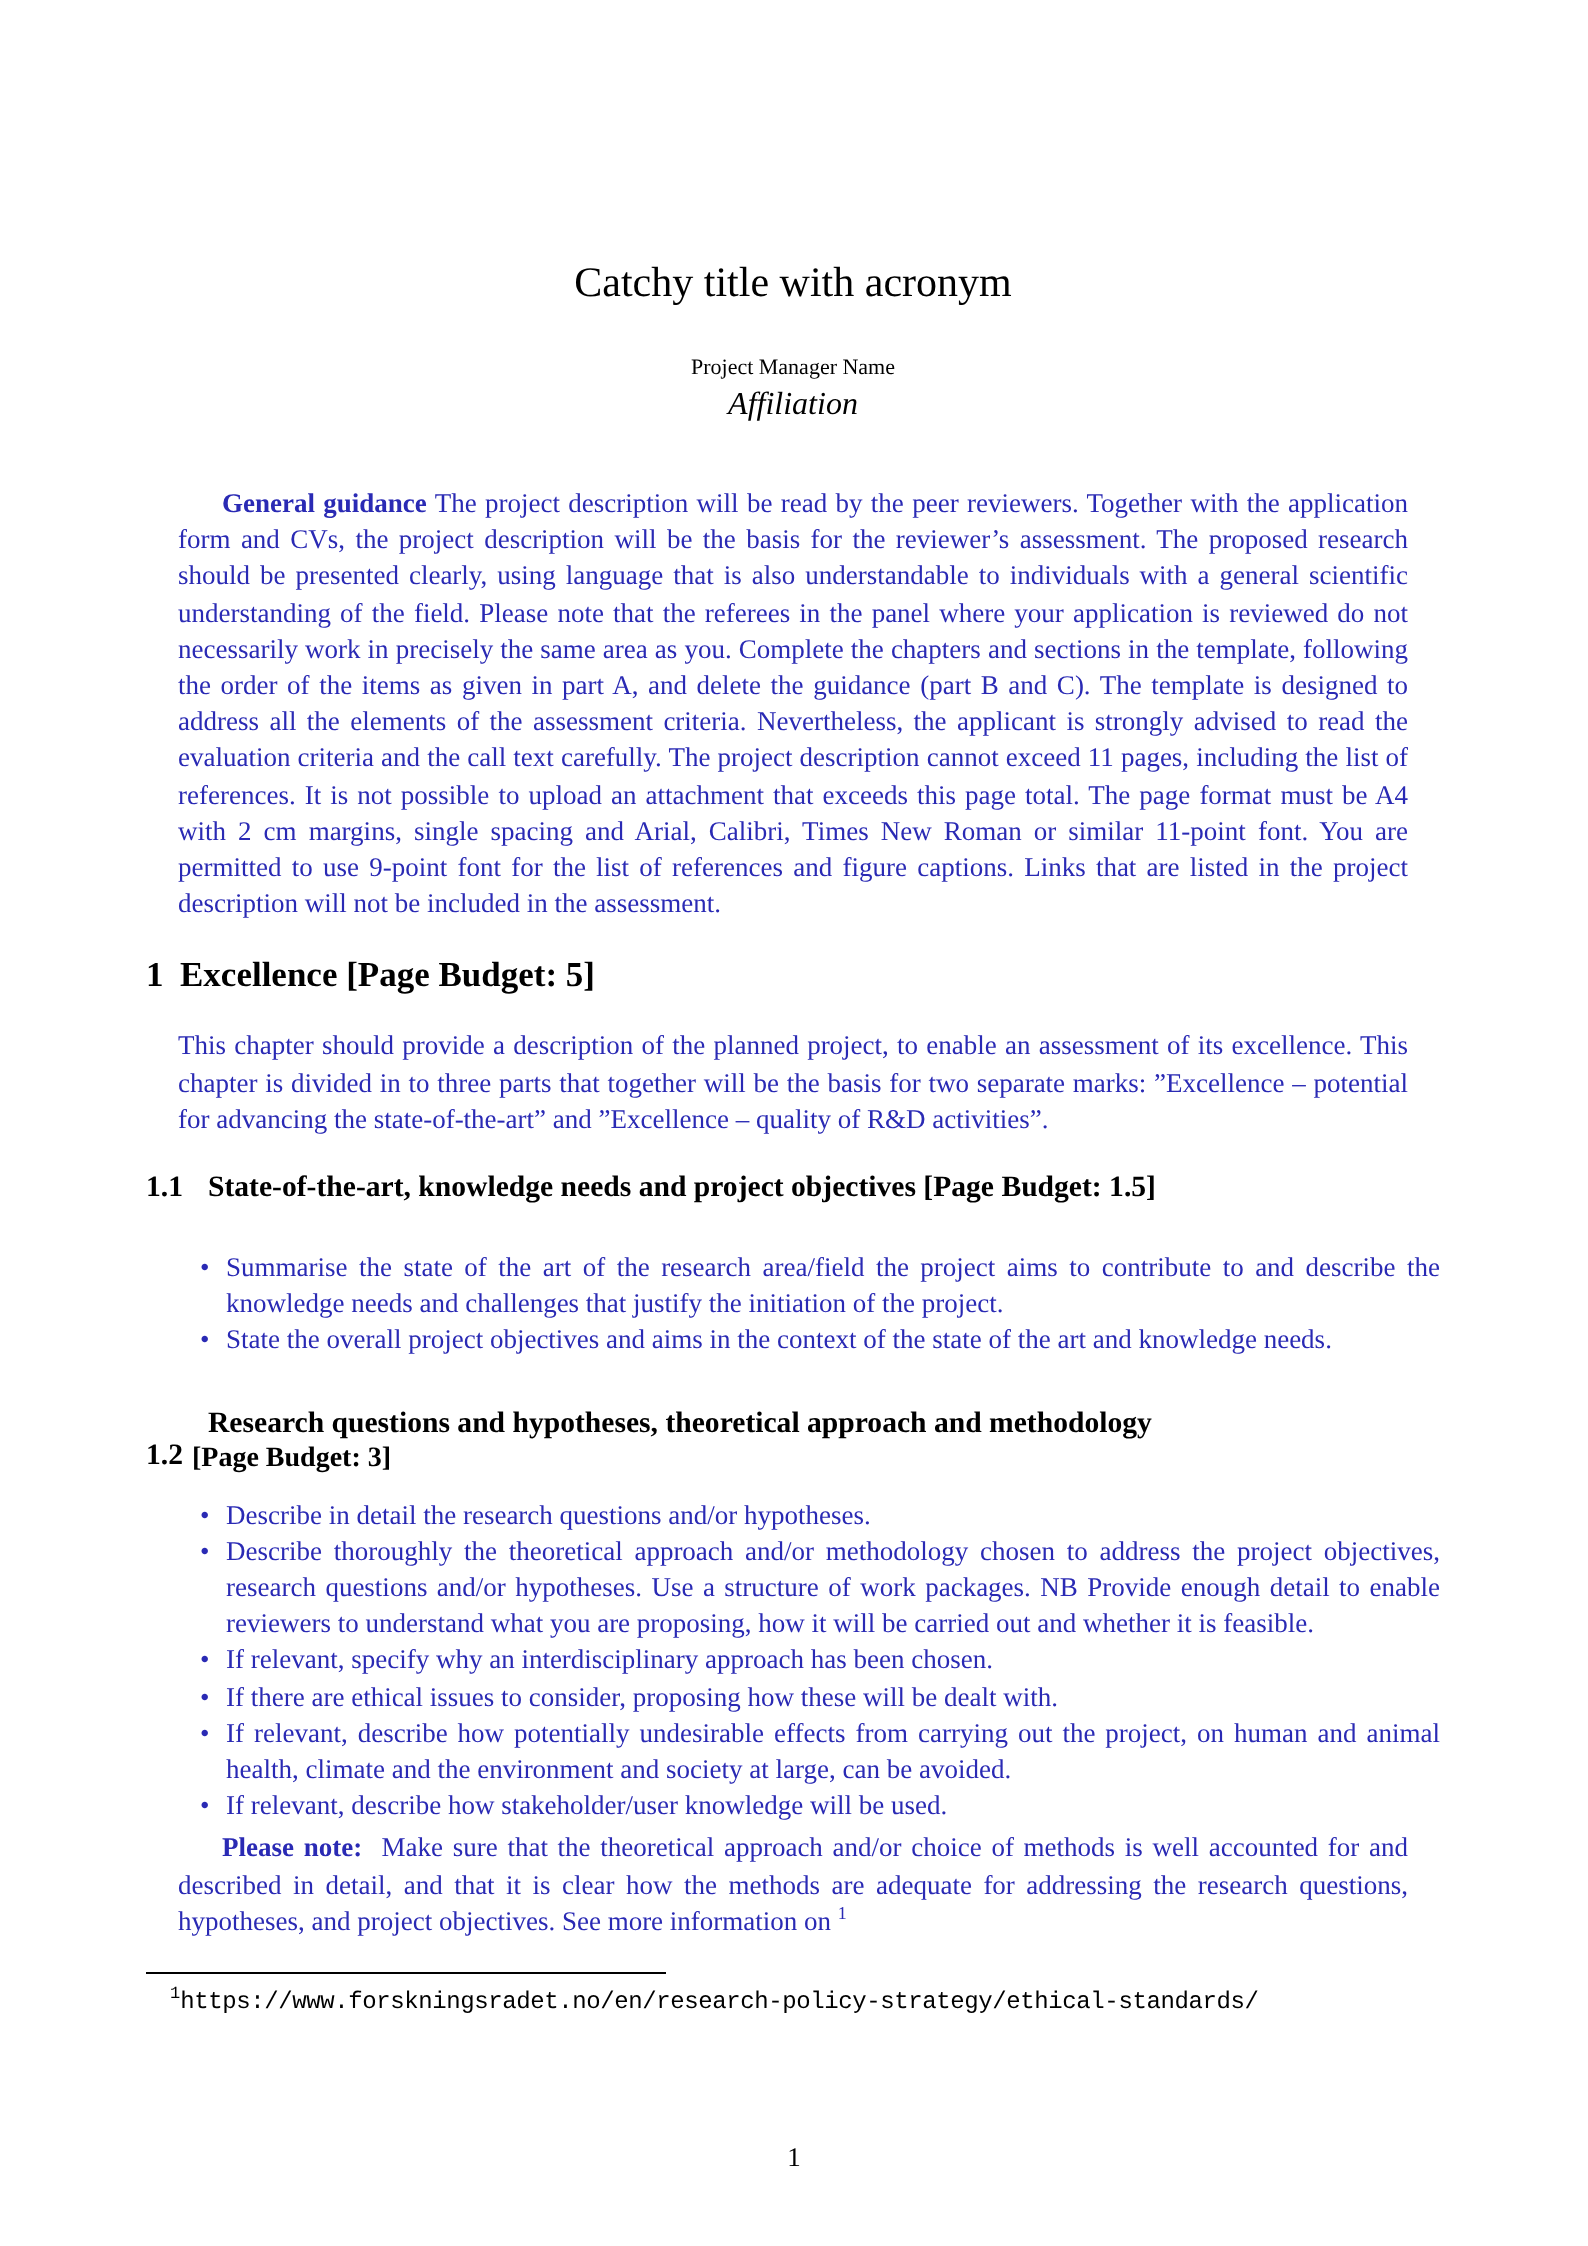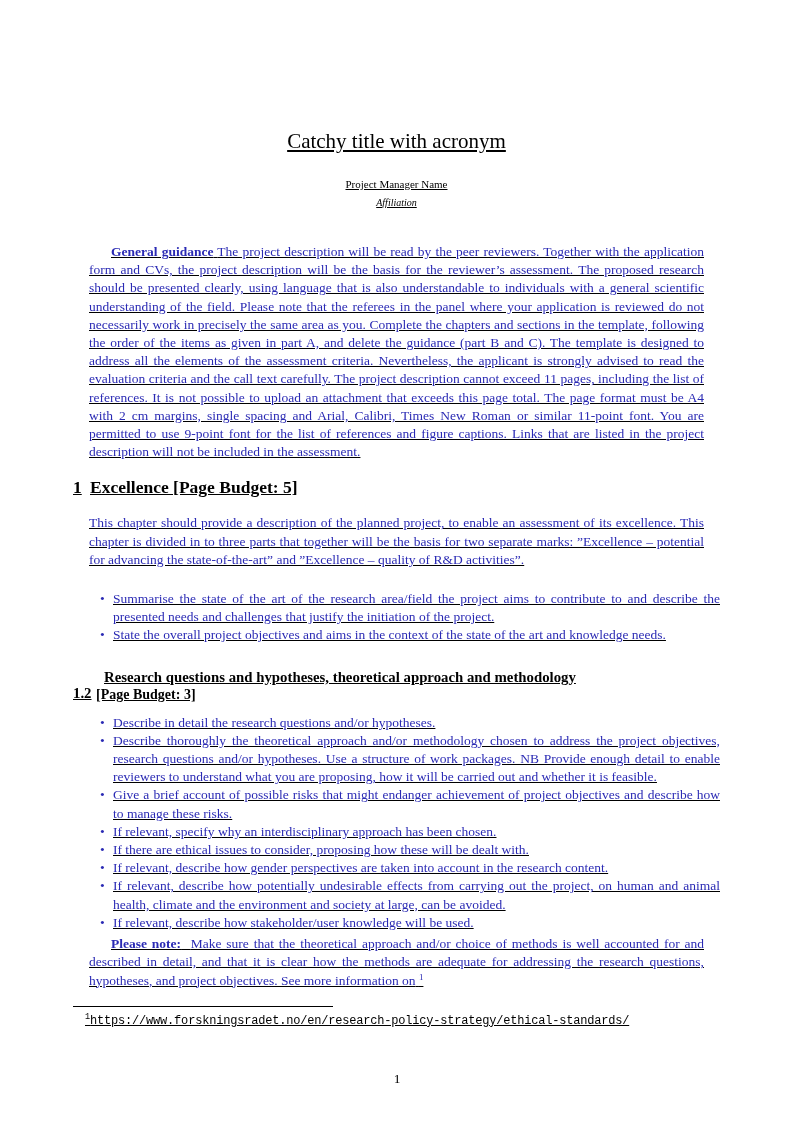--- a/index.html
+++ b/index.html
@@ -9,36 +9,35 @@
     overflow: hidden;
     position: relative;
     font-family: "Liberation Serif", serif;
     color: #000000;
   }
   .page {
     padding: 0 74px 0 73px;
     box-sizing: border-box;
     width: 794px; height: 847px;
     position: relative;
-    text-decoration: underline;
   }
   
   .titleblock { text-align: center; }
   .doc-title {
     margin: 0; padding-top: 130px;
     font-size: 21px; line-height: 22px;
     font-weight: normal;
   }
   .doc-author {
     margin-top: 24px;
     font-size: 11px; line-height: 17px;
   }
   .doc-affiliation {
     margin-top: 1px;
-    font-size: 10px; line-height: 17px;
+    font-size: 16px; line-height: 17px;
     font-style: italic;
   }
   
   .blue { color: #2a2ab4; }
   p.body-par {
     margin: 16px;
     font-size: 13.5px; line-height: 18.2px;
     text-align: justify;
   }
   .indent { text-indent: 22px; }
@@ -121,38 +120,40 @@
 
   <p class="body-par blue indent guidance"><span class="lead-bold">General guidance</span> <span>The project description will be read by the peer reviewers. Together with the application form and CVs, the project description will be the basis for the reviewer’s assessment. The proposed research should be presented clearly, using language that is also understandable to individuals with a general scientific understanding of the field. Please note that the referees in the panel where your application is reviewed do not necessarily work in precisely the same area as you. Complete the chapters and sections in the template, following the order of the items as given in part A, and delete the guidance (part B and C). The template is designed to address all the elements of the assessment criteria. Nevertheless, the applicant is strongly advised to read the evaluation criteria and the call text carefully. The project description cannot exceed 11 pages, including the list of references. It is not possible to upload an attachment that exceeds this page total. The page format must be A4 with 2 cm margins, single spacing and Arial, Calibri, Times New Roman or similar 11-point font. You are permitted to use 9-point font for the list of references and figure captions. Links that are listed in the project description will not be included in the assessment.</span></p>
 
   <h2 class="sec">
       <span class="sec-num">1</span>
       <span>Excellence [Page Budget: 5]</span>
     </h2>
 
   <p class="body-par blue">This chapter should provide a description of the planned project, to enable an assessment of its excellence. This chapter is divided in to three parts that together will be the basis for two separate marks: ”Excellence – potential for advancing the state-of-the-art” and ”Excellence – quality of R&amp;D activities”.</p>
 
+  <h3 class="subsec">
+      <span class="sec-num">1.1</span>
+      <span>State-of-the-art, knowledge needs and project objectives [Page Budget: 1.5]</span>
+    </h3>
 
   <ul class="bullets blue">
-    <li>Summarise the state of the art of the research area/field the project aims to contribute to and describe the presented needs and challenges that justify the initiation of the project.</li>
+    <li>Summarise the state of the art of the research area/field the project aims to contribute to and describe the knowledge needs and challenges that justify the initiation of the project.</li>
     <li>State the overall project objectives and aims in the context of the state of the art and knowledge needs.</li>
   </ul>
 
   <h3 class="subsec mt2">
       <span class="sec-num">1.2</span>
       <span><span>Research questions and hypotheses, theoretical approach and methodology</span><span class="subsec-line2">[Page Budget: 3]</span></span>
     </h3>
 
   <ul class="bullets blue mt-small">
     <li>Describe in detail the research questions and/or hypotheses.</li>
     <li>Describe thoroughly the theoretical approach and/or methodology chosen to address the project objectives, research questions and/or hypotheses. Use a structure of work packages. NB Provide enough detail to enable reviewers to understand what you are proposing, how it will be carried out and whether it is feasible.</li>
-    <li>Give a brief account of possible risks that might endanger achievement of project objectives and describe how to manage these risks.</li>
     <li>If relevant, specify why an interdisciplinary approach has been chosen.</li>
     <li>If there are ethical issues to consider, proposing how these will be dealt with.</li>
-    <li>If relevant, describe how gender perspectives are taken into account in the research content.</li>
     <li>If relevant, describe how potentially undesirable effects from carrying out the project, on human and animal health, climate and the environment and society at large, can be avoided.</li>
     <li>If relevant, describe how stakeholder/user knowledge will be used.</li>
   </ul>
 
   <p class="body-par blue indent pleasenote"><span class="lead-bold">Please note:</span>&nbsp; <span>Make sure that the theoretical approach and/or choice of methods is well accounted for and described in detail, and that it is clear how the methods are adequate for addressing the research questions, hypotheses, and project objectives. See more information on</span> <sup class="fnmark">1</sup></p>
 
   <div class="footnote-rule"></div>
 
   <div class="footnote"><sup>1</sup><span class="url">https://www.forskningsradet.no/en/research-policy-strategy/ethical-standards/</span></div>
 

